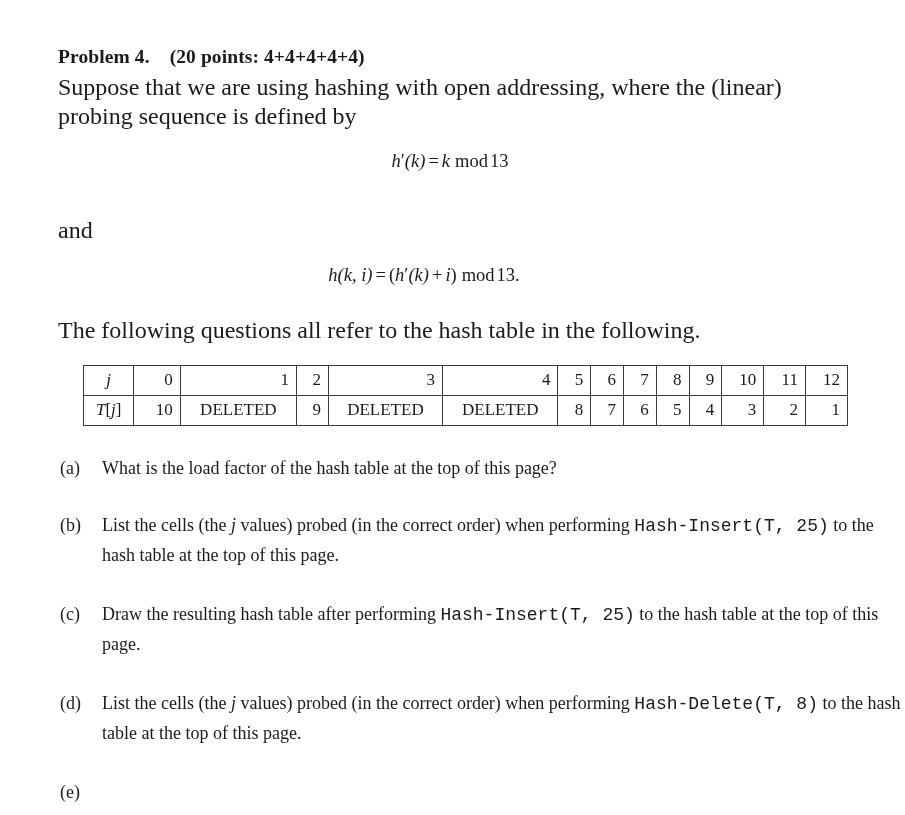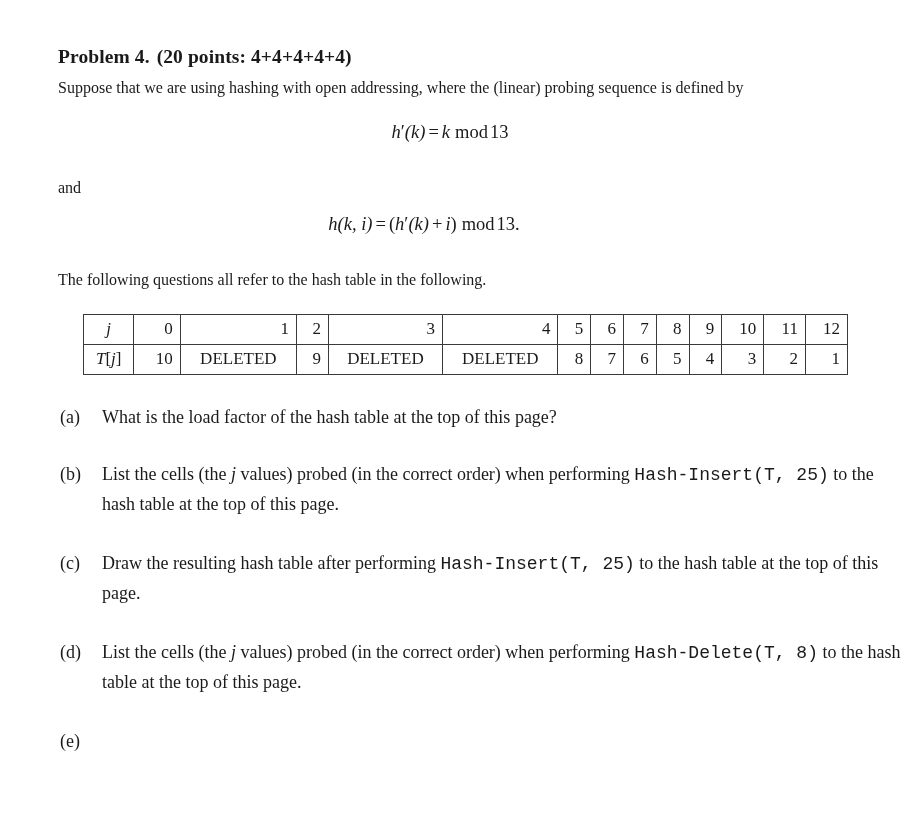--- a/index.html
+++ b/index.html
@@ -23,43 +23,43 @@
   }
 
   
   .prob-head {
     font-weight: bold;
     font-size: 19.5px;
     line-height: 1.25;
     margin: 0 0 4px 0;
     letter-spacing: .1px;
   }
-  .prob-head .pts { margin-left: 7px; }
+  .prob-head .pts { margin-left: 20px; }
 
   
   .para {
-    font-size: 16px;
+    font-size: 24px;
     line-height: 29px;
     margin: 0;
     text-align: left;
   }
   .para.intro { width: 790px; }
-  .para.and { margin-top: 26px; }
+  .para.and { margin-top: 40px; }
   .para.refer { margin-top: 26px; }
 
   
   .mathline {
     font-size: 18.5px;
     line-height: 29px;
     margin: 16px 0 0 0;
     text-align: center;
     white-space: nowrap;
   }
   .mathline.m1 { padding-right: 6px; }
-  .mathline.m2 { padding-right: 58px; margin-top: 8px; }
+  .mathline.m2 { padding-right: 58px; }
   i.v { font-style: italic; font-family: "Liberation Serif", serif; }
   .op { padding: 0 3px; }
   .mathrm { font-style: normal; padding-left: 5px; padding-right: 2px;}
   .prime { font-style: normal; }
 
   
   .tablewrap {
     margin-top: 20px;
     margin-left: 25px;
   }

